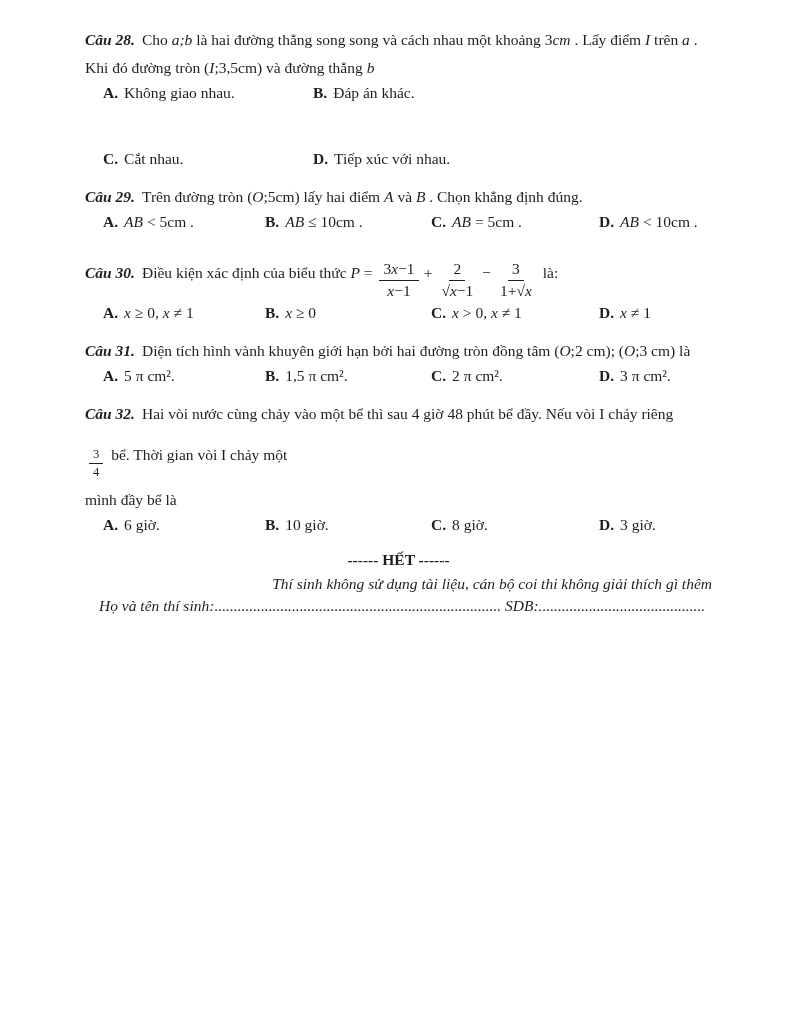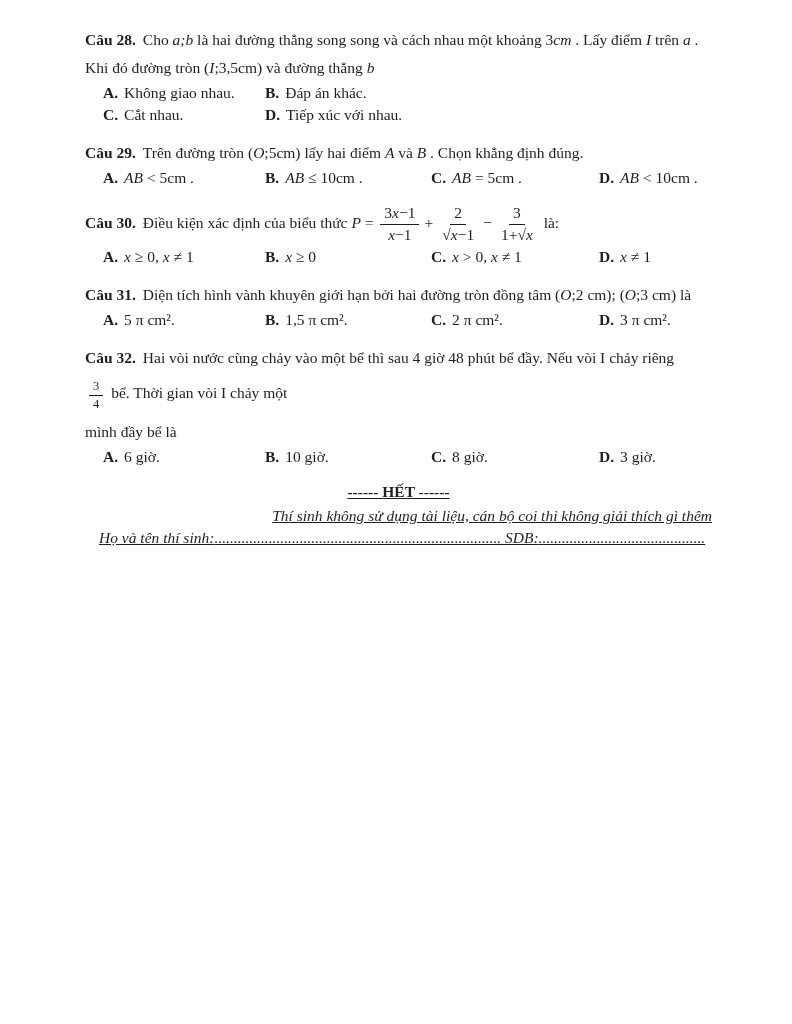--- a/index.html
+++ b/index.html
@@ -21,56 +21,58 @@
   }
   .question { margin-bottom: 17px; }
   .qline {
     margin: 0 0 4px 0;
     line-height: 1.55;
   }
   .qline.wide { margin-bottom: 9px; }
   .qlabel {
     font-weight: 700;
     margin-right: 7px;
+    font-style: italic;
   }
   .mi { font-style: italic; }
   .opts {
     display: grid;
     padding-left: 18px;
     margin-top: 4px;
     row-gap: 4px;
   }
-  .opts.cols2 { grid-template-columns: 162px auto; }
+  .opts.cols2 { grid-template-columns: 162px auto; gap: 48px; }
   .opts.cols4 { grid-template-columns: 162px 166px 168px auto; }
   .opt { white-space: nowrap; }
   .olabel {
     font-weight: 700;
     margin-right: 6px;
   }
   .frac {
     display: inline-flex;
     flex-direction: column;
     align-items: center;
     vertical-align: middle;
     text-align: center;
     margin: 0 3px;
     line-height: 1.2;
   }
   .frac .num {
     display: block;
     border-bottom: 1px solid #1e1e1e;
     padding: 0 4px 1px 4px;
+    margin-top: 12px;
   }
   .frac .den {
     display: block;
     padding: 1px 4px 0 4px;
   }
   .frac.small { font-size: 12.5px; line-height: 1.15; margin: 0 4px; }
   .fop { margin: 0 2px; }
-  .footer { margin-top: 4px; text-decoration: underline; }
+  .footer { margin-top: 4px; }
   .het {
     text-align: center;
     font-weight: 700;
     margin: 0 0 6px 0;
   }
   .note {
     text-align: right;
     font-style: italic;
     margin: 0 0 4px 0;
   }

